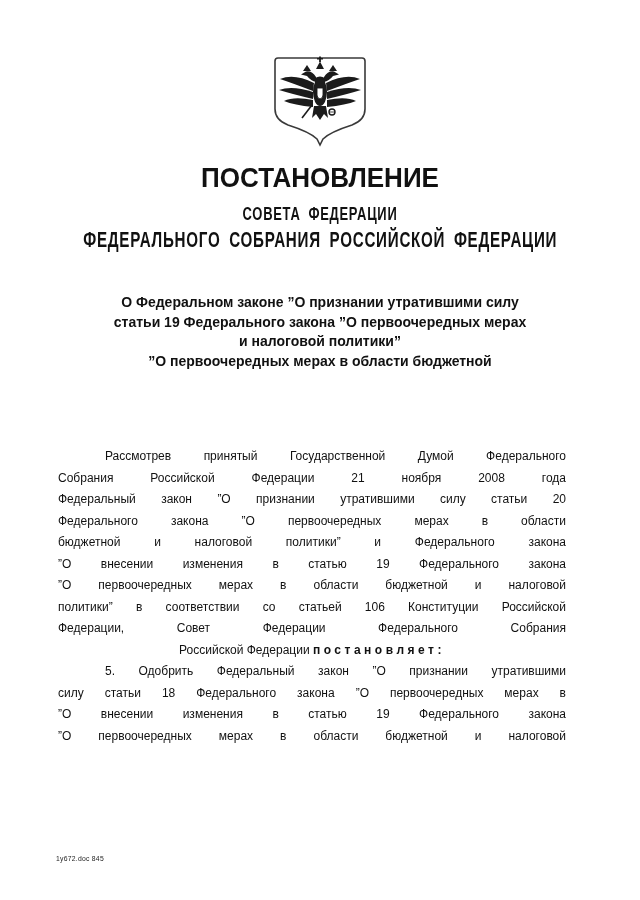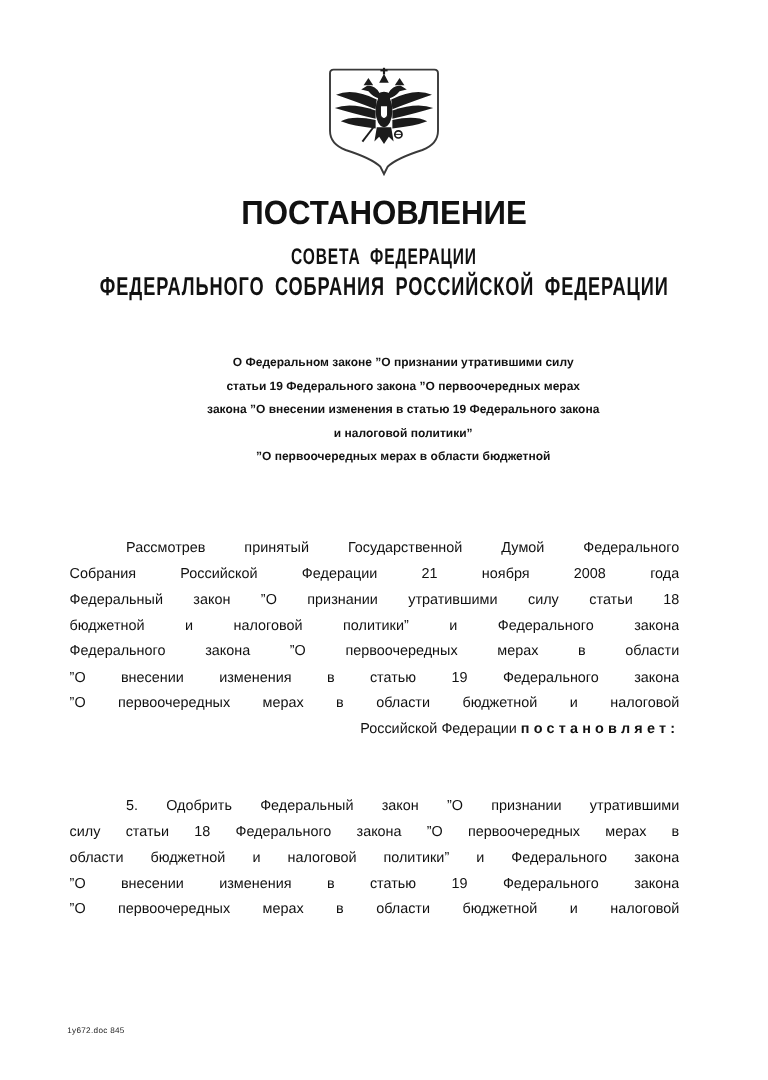--- a/index.html
+++ b/index.html
@@ -13,29 +13,29 @@
     text-align:center; font-size:28px; font-weight:700;
     transform:scale(0.93,1); transform-origin:center top; white-space:nowrap;
   }
   .issuer {
     position:absolute; left:0; width:640px; text-align:center; font-weight:700;
     white-space:nowrap; transform-origin:center top;
   }
   .issuer1 { top:203px; font-size:18px; letter-spacing:1px; word-spacing:5px; transform:scale(0.72,1.05); }
   .issuer2 { top:227px; font-size:20.5px; letter-spacing:1px; word-spacing:5px; transform:scale(0.74,1.05); }
   .subject {
-    position:absolute; top:293px; left:56px; width:560px;
-    font-weight:700; font-size:10px; line-height:19.5px; text-align:center;
+    position:absolute; top:293px; left:40px; width:560px;
+    font-weight:700; font-size:14px; line-height:19.5px; text-align:center;
   }
   .body-block { position:absolute; left:58px; width:508px; font-size:12px; line-height:21.5px; }
   .preamble { top:446px; }
   .item1 { top:661px; }
   .jline { text-align:justify; text-align-last:justify; height:21.5px; overflow:hidden; white-space:normal; }
   .jline.first { padding-left:47px; }
-  .final-line { text-align:right; }
+  .final-line { text-align:center; }
   .spaced { font-weight:700; letter-spacing:3.5px; }
   .footer-note {
     position:absolute; left:56px; top:855px; font-size:8px; color:#222222;
     transform:scale(0.85); transform-origin:left top; letter-spacing:0.3px;
   }
 </style>
 </head>
 <body>
 
 <div class="page">
@@ -69,46 +69,46 @@
   </div>
 
   <div class="title">ПОСТАНОВЛЕНИЕ</div>
 
   <div class="issuer issuer1">СОВЕТА ФЕДЕРАЦИИ</div>
   <div class="issuer issuer2">ФЕДЕРАЛЬНОГО СОБРАНИЯ РОССИЙСКОЙ ФЕДЕРАЦИИ</div>
 
   <div class="subject">
       <div class="sline">О Федеральном законе ”О признании утратившими силу</div>
       <div class="sline">статьи 19 Федерального закона ”О первоочередных мерах</div>
-      <div class="sline">закона ”О внесении изменения в статью 19 Федерального закона</div>
       <div class="sline">и налоговой политики”</div>
       <div class="sline">”О первоочередных мерах в области бюджетной</div>
     </div>
 
   <div class="body-block preamble">
     <div>
         <div class="jline first">Рассмотрев принятый Государственной Думой Федерального</div>
         <div class="jline">Собрания Российской Федерации 21 ноября 2008 года</div>
-        <div class="jline">Федеральный закон ”О признании утратившими силу статьи 18</div>
+        <div class="jline">Федеральный закон ”О признании утратившими силу статьи 20</div>
+        <div class="jline">Федерального закона ”О первоочередных мерах в области</div>
         <div class="jline">бюджетной и налоговой политики” и Федерального закона</div>
-        <div class="jline">Федерального закона ”О первоочередных мерах в области</div>
         <div class="jline">”О внесении изменения в статью 19 Федерального закона</div>
         <div class="jline">”О первоочередных мерах в области бюджетной и налоговой</div>
+        <div class="jline">политики” в соответствии со статьей 106 Конституции Российской</div>
+        <div class="jline">Федерации, Совет Федерации Федерального Собрания</div>
       </div>
     <div class="final-line">
       <span>Российской Федерации</span>
       <span class="spaced">постановляет:</span>
     </div>
   </div>
 
   <div class="body-block item1">
     <div>
         <div class="jline first">5. Одобрить Федеральный закон ”О признании утратившими</div>
         <div class="jline">силу статьи 18 Федерального закона ”О первоочередных мерах в</div>
-        <div class="jline">области бюджетной и налоговой политики” и Федерального закона</div>
         <div class="jline">”О внесении изменения в статью 19 Федерального закона</div>
         <div class="jline">”О первоочередных мерах в области бюджетной и налоговой</div>
       </div>
   </div>
 
   <div class="footer-note">1у672.doc  845</div>
 
 </div>
 
 </body></html>

